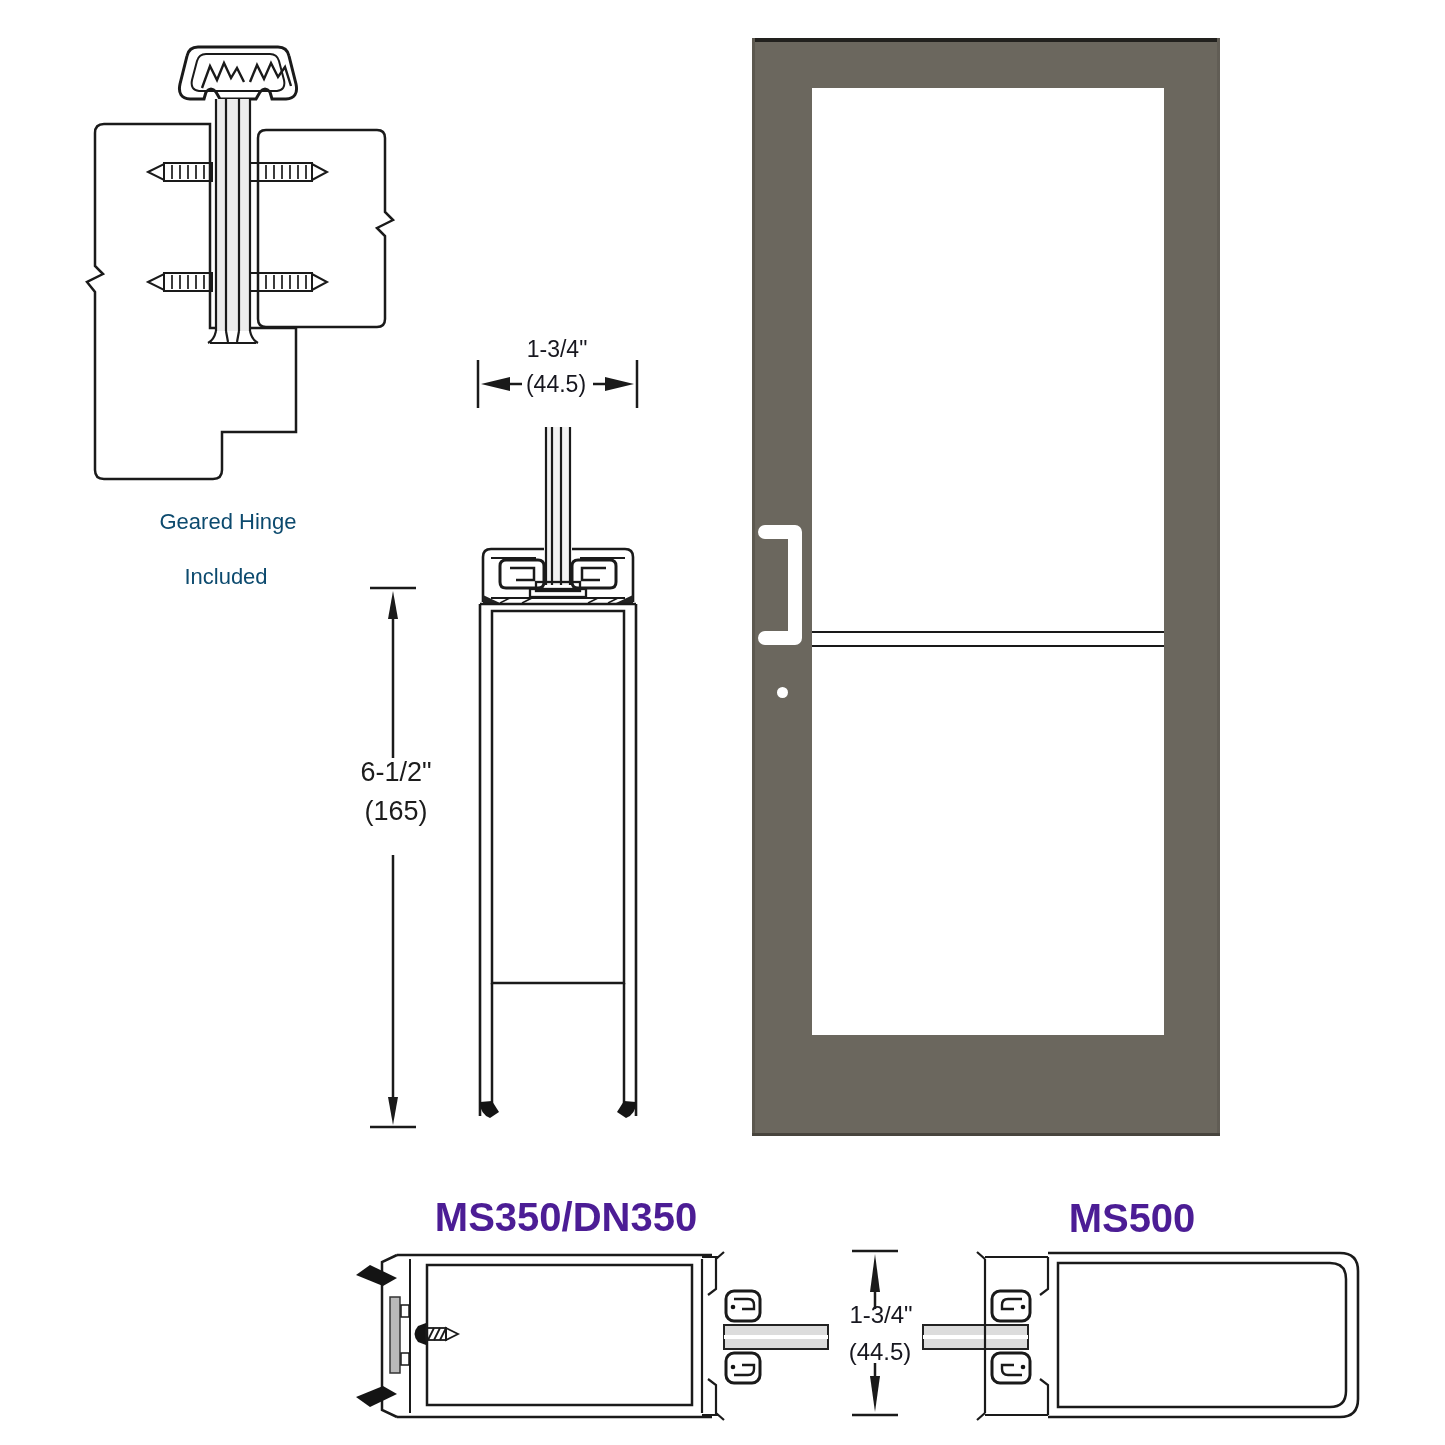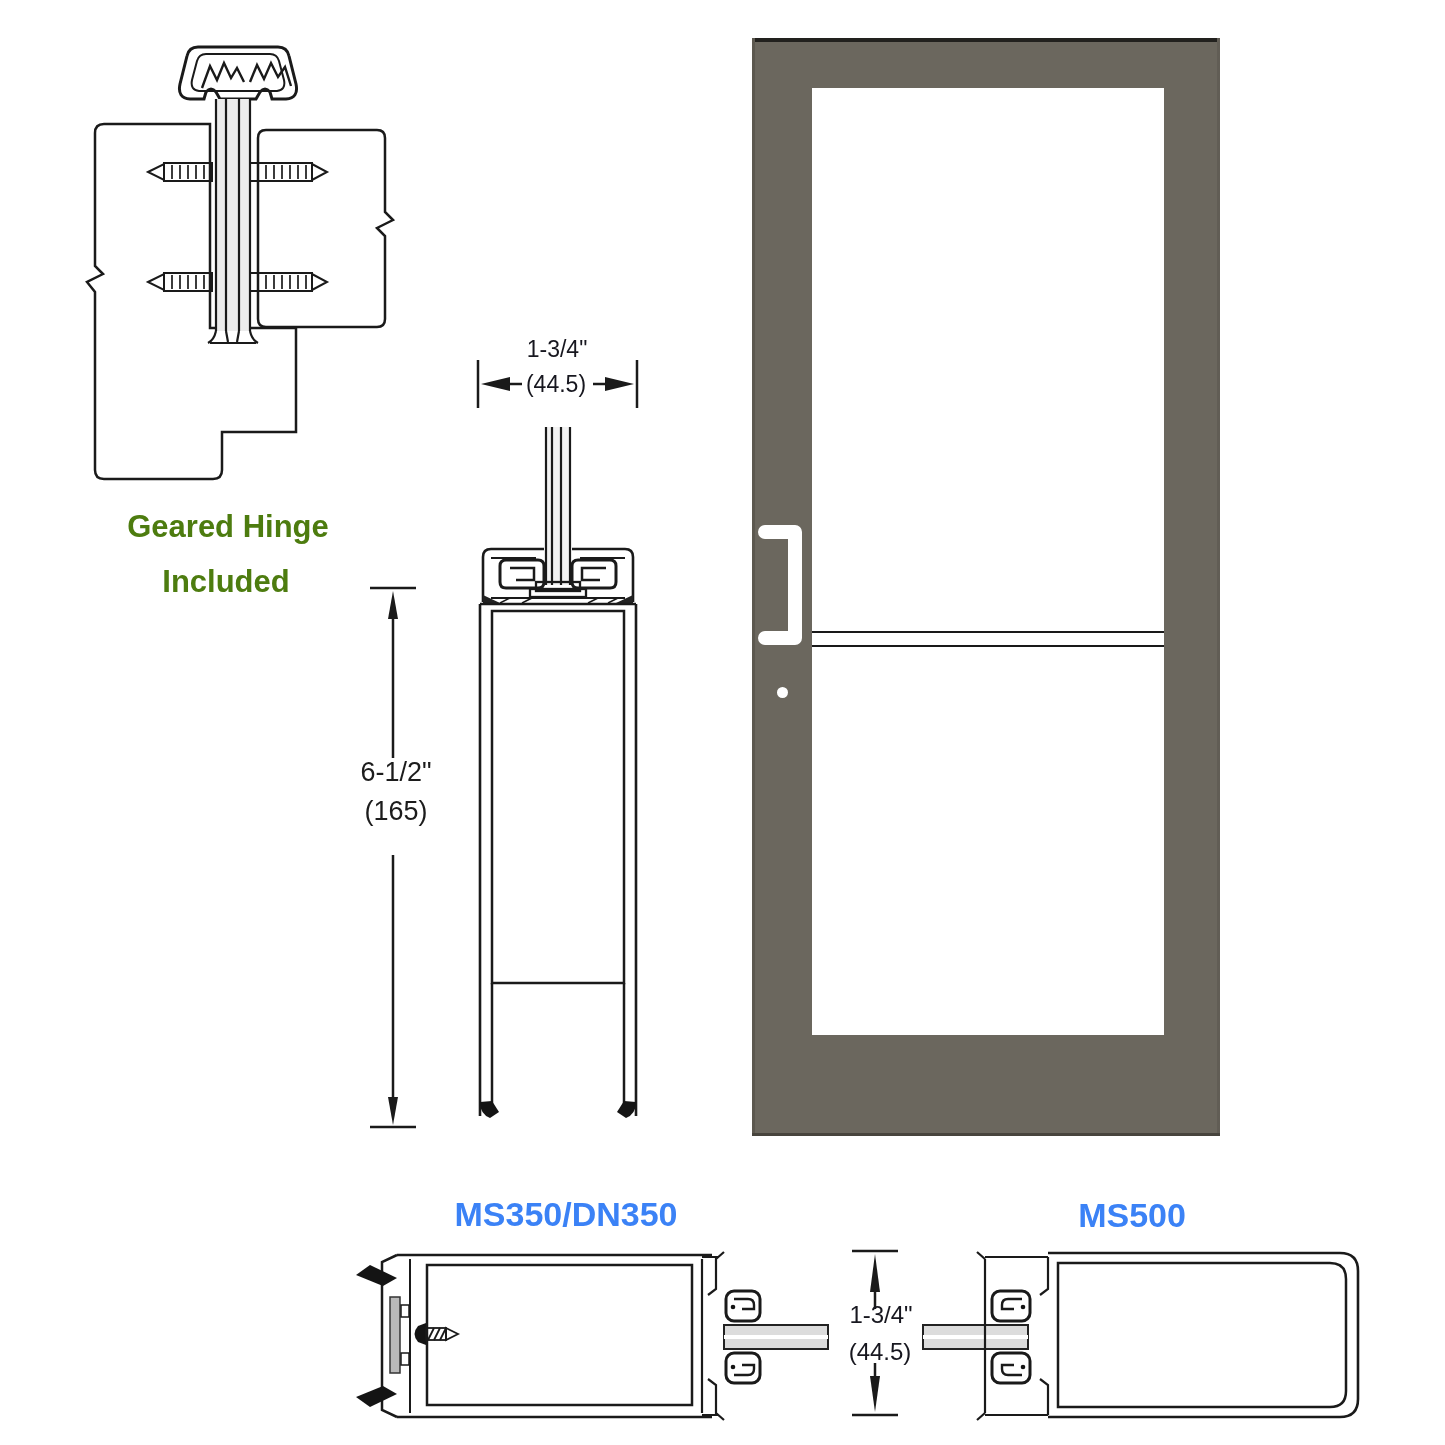--- a/index.html
+++ b/index.html
@@ -4,23 +4,23 @@
 <style>
   html,body{margin:0;padding:0;background:#ffffff;}
   #canvas{position:relative;width:1445px;height:1445px;background:#ffffff;overflow:hidden;
           font-family:"Liberation Sans",sans-serif;}
   .abs{position:absolute;}
   svg{display:block;}
   .dim-text{position:absolute;transform:translateX(-50%);color:#17171f;font-size:23px;
             font-weight:400;white-space:nowrap;letter-spacing:0px;}
   .dim-text.big{font-size:27px;color:#1c1c1c;}
   .dim-text.small{font-size:24px;}
-  .caption{position:absolute;transform:translateX(-50%);color:#4d7c0f;font-size:31px;
-           font-weight:700;white-space:nowrap;}
-  .profile-label{position:absolute;transform:translateX(-50%);color:#3b82f6;font-size:34px;
+  .caption{position:absolute;transform:translateX(-50%);color:#0c4a6e;font-size:22px;
+           font-weight:400;white-space:nowrap;}
+  .profile-label{position:absolute;transform:translateX(-50%);color:#4c1d95;font-size:40px;
            font-weight:700;white-space:nowrap;}
   
   #door{position:absolute;left:752px;top:38px;width:468px;height:1098px;background:#6B675E;}
   #door .edge-top{position:absolute;left:0;top:0;width:100%;height:4px;background:#22211e;}
   #door .edge-bottom{position:absolute;left:0;bottom:0;width:100%;height:3px;background:#47443d;}
   #door .edge-left{position:absolute;left:0;top:0;width:3px;height:100%;background:#5c584f;}
   #door .edge-right{position:absolute;right:0;top:0;width:3px;height:100%;background:#615d55;}
   #door-glass{position:absolute;left:60px;top:50px;width:352px;height:947px;background:#ffffff;}
   #door-midrail{position:absolute;left:60px;top:593px;width:352px;height:16px;background:#ffffff;
                 border-top:2px solid #191919;border-bottom:2px solid #191919;box-sizing:border-box;}

